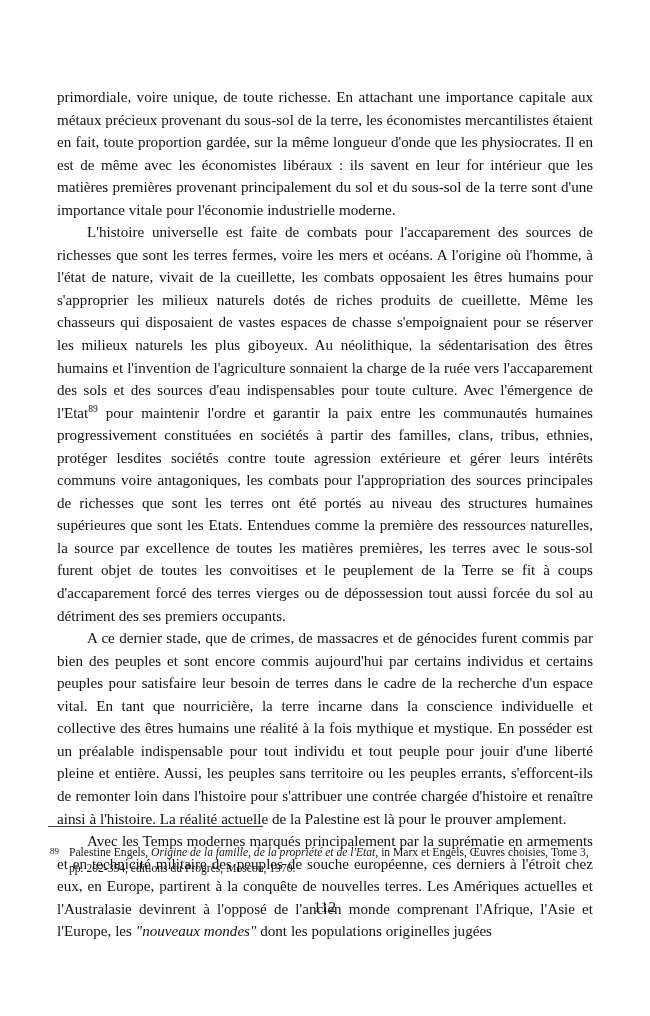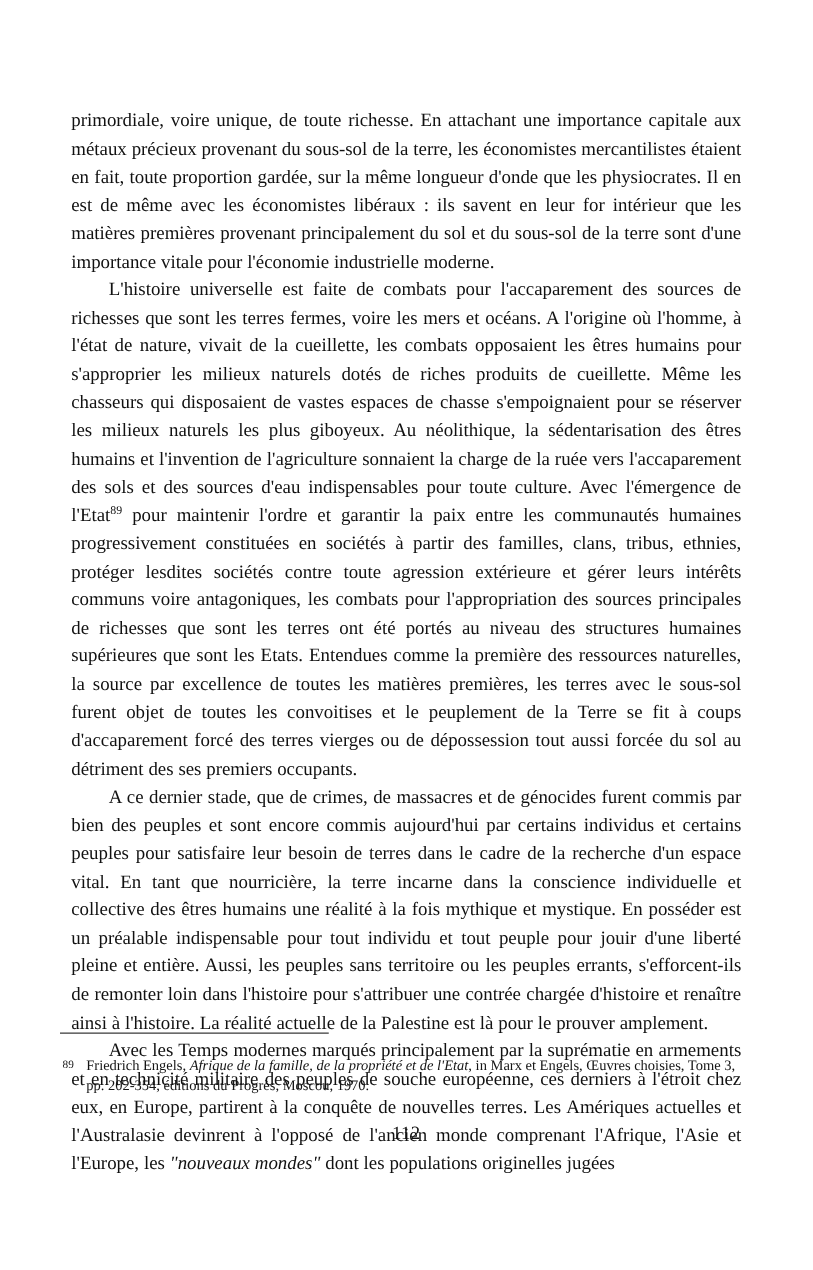--- a/index.html
+++ b/index.html
@@ -98,18 +98,18 @@
     <p class="para"><span>L'histoire universelle est faite de combats pour l'accaparement des sources de richesses que sont les terres fermes, voire les mers et océans. A l'origine où l'homme, à l'état de nature, vivait de la cueillette, les combats opposaient les êtres humains pour s'approprier les milieux naturels dotés de riches produits de cueillette. Même les chasseurs qui disposaient de vastes espaces de chasse s'empoignaient pour se réserver les milieux naturels les plus giboyeux. Au néolithique, la sédentarisation des êtres humains et l'invention de l'agriculture sonnaient la charge de la ruée vers l'accaparement des sols et des sources d'eau indispensables pour toute culture. Avec l'émergence de l'Etat</span><sup class="fn-ref">89</sup><span> pour maintenir l'ordre et garantir la paix entre les communautés humaines progressivement constituées en sociétés à partir des familles, clans, tribus, ethnies, protéger lesdites sociétés contre toute agression extérieure et gérer leurs intérêts communs voire antagoniques, les combats pour l'appropriation des sources principales de richesses que sont les terres ont été portés au niveau des structures humaines supérieures que sont les Etats. Entendues comme la première des ressources naturelles, la source par excellence de toutes les matières premières, les terres avec le sous-sol furent objet de toutes les convoitises et le peuplement de la Terre se fit à coups d'accaparement forcé des terres vierges ou de dépossession tout aussi forcée du sol au détriment des ses premiers occupants.</span></p>
 
     <p class="para">A ce dernier stade, que de crimes, de massacres et de génocides furent commis par bien des peuples et sont encore commis aujourd'hui par certains individus et certains peuples pour satisfaire leur besoin de terres dans le cadre de la recherche d'un espace vital. En tant que nourricière, la terre incarne dans la conscience individuelle et collective des êtres humains une réalité à la fois mythique et mystique. En posséder est un préalable indispensable pour tout individu et tout peuple pour jouir d'une liberté pleine et entière. Aussi, les peuples sans territoire ou les peuples errants, s'efforcent-ils de remonter loin dans l'histoire pour s'attribuer une contrée chargée d'histoire et renaître ainsi à l'histoire. La réalité actuelle de la Palestine est là pour le prouver amplement.</p>
 
     <p class="para"><span>Avec les Temps modernes marqués principalement par la suprématie en armements et en technicité militaire des peuples de souche européenne, ces derniers à l'étroit chez eux, en Europe, partirent à la conquête de nouvelles terres. Les Amériques actuelles et l'Australasie devinrent à l'opposé de l'ancien monde comprenant l'Afrique, l'Asie et l'Europe, les </span><em class="ital">"nouveaux mondes"</em><span> dont les populations originelles jugées</span></p>
 
   </div>
 
   <div class="footnote-area">
     <div class="fn-rule"></div>
-    <p class="footnote"><span class="fn-num">89</span><span>Friedrich Engels, </span><em class="ital">Afrique de la famille, de la propriété et de l'Etat</em><span>, in Marx et Engels, Œuvres choisies, Tome 3, pp. 202-354, éditions du Progrès, Moscou, 1970.</span></p>
+    <p class="footnote"><span class="fn-num">89</span><span>Palestine Engels, </span><em class="ital">Origine de la famille, de la propriété et de l'Etat</em><span>, in Marx et Engels, Œuvres choisies, Tome 3, pp. 202-354, éditions du Progrès, Moscou, 1970.</span></p>
   </div>
 
   <div class="page-number">112</div>
 
 </div>
 
 </body></html>

